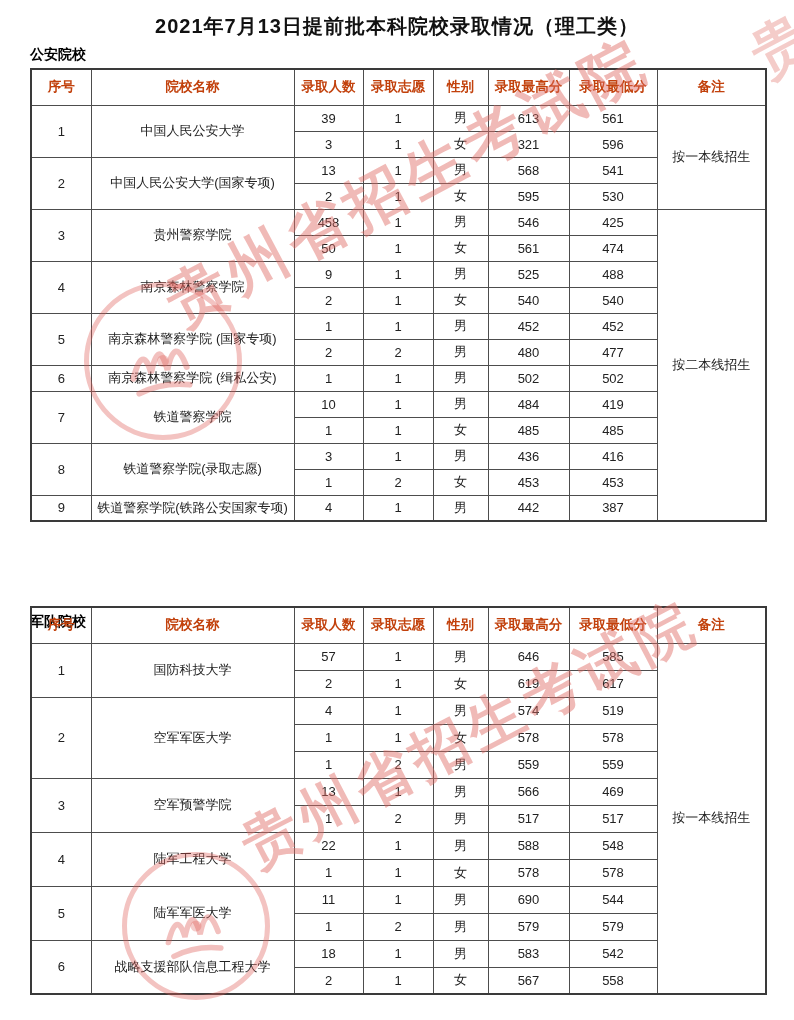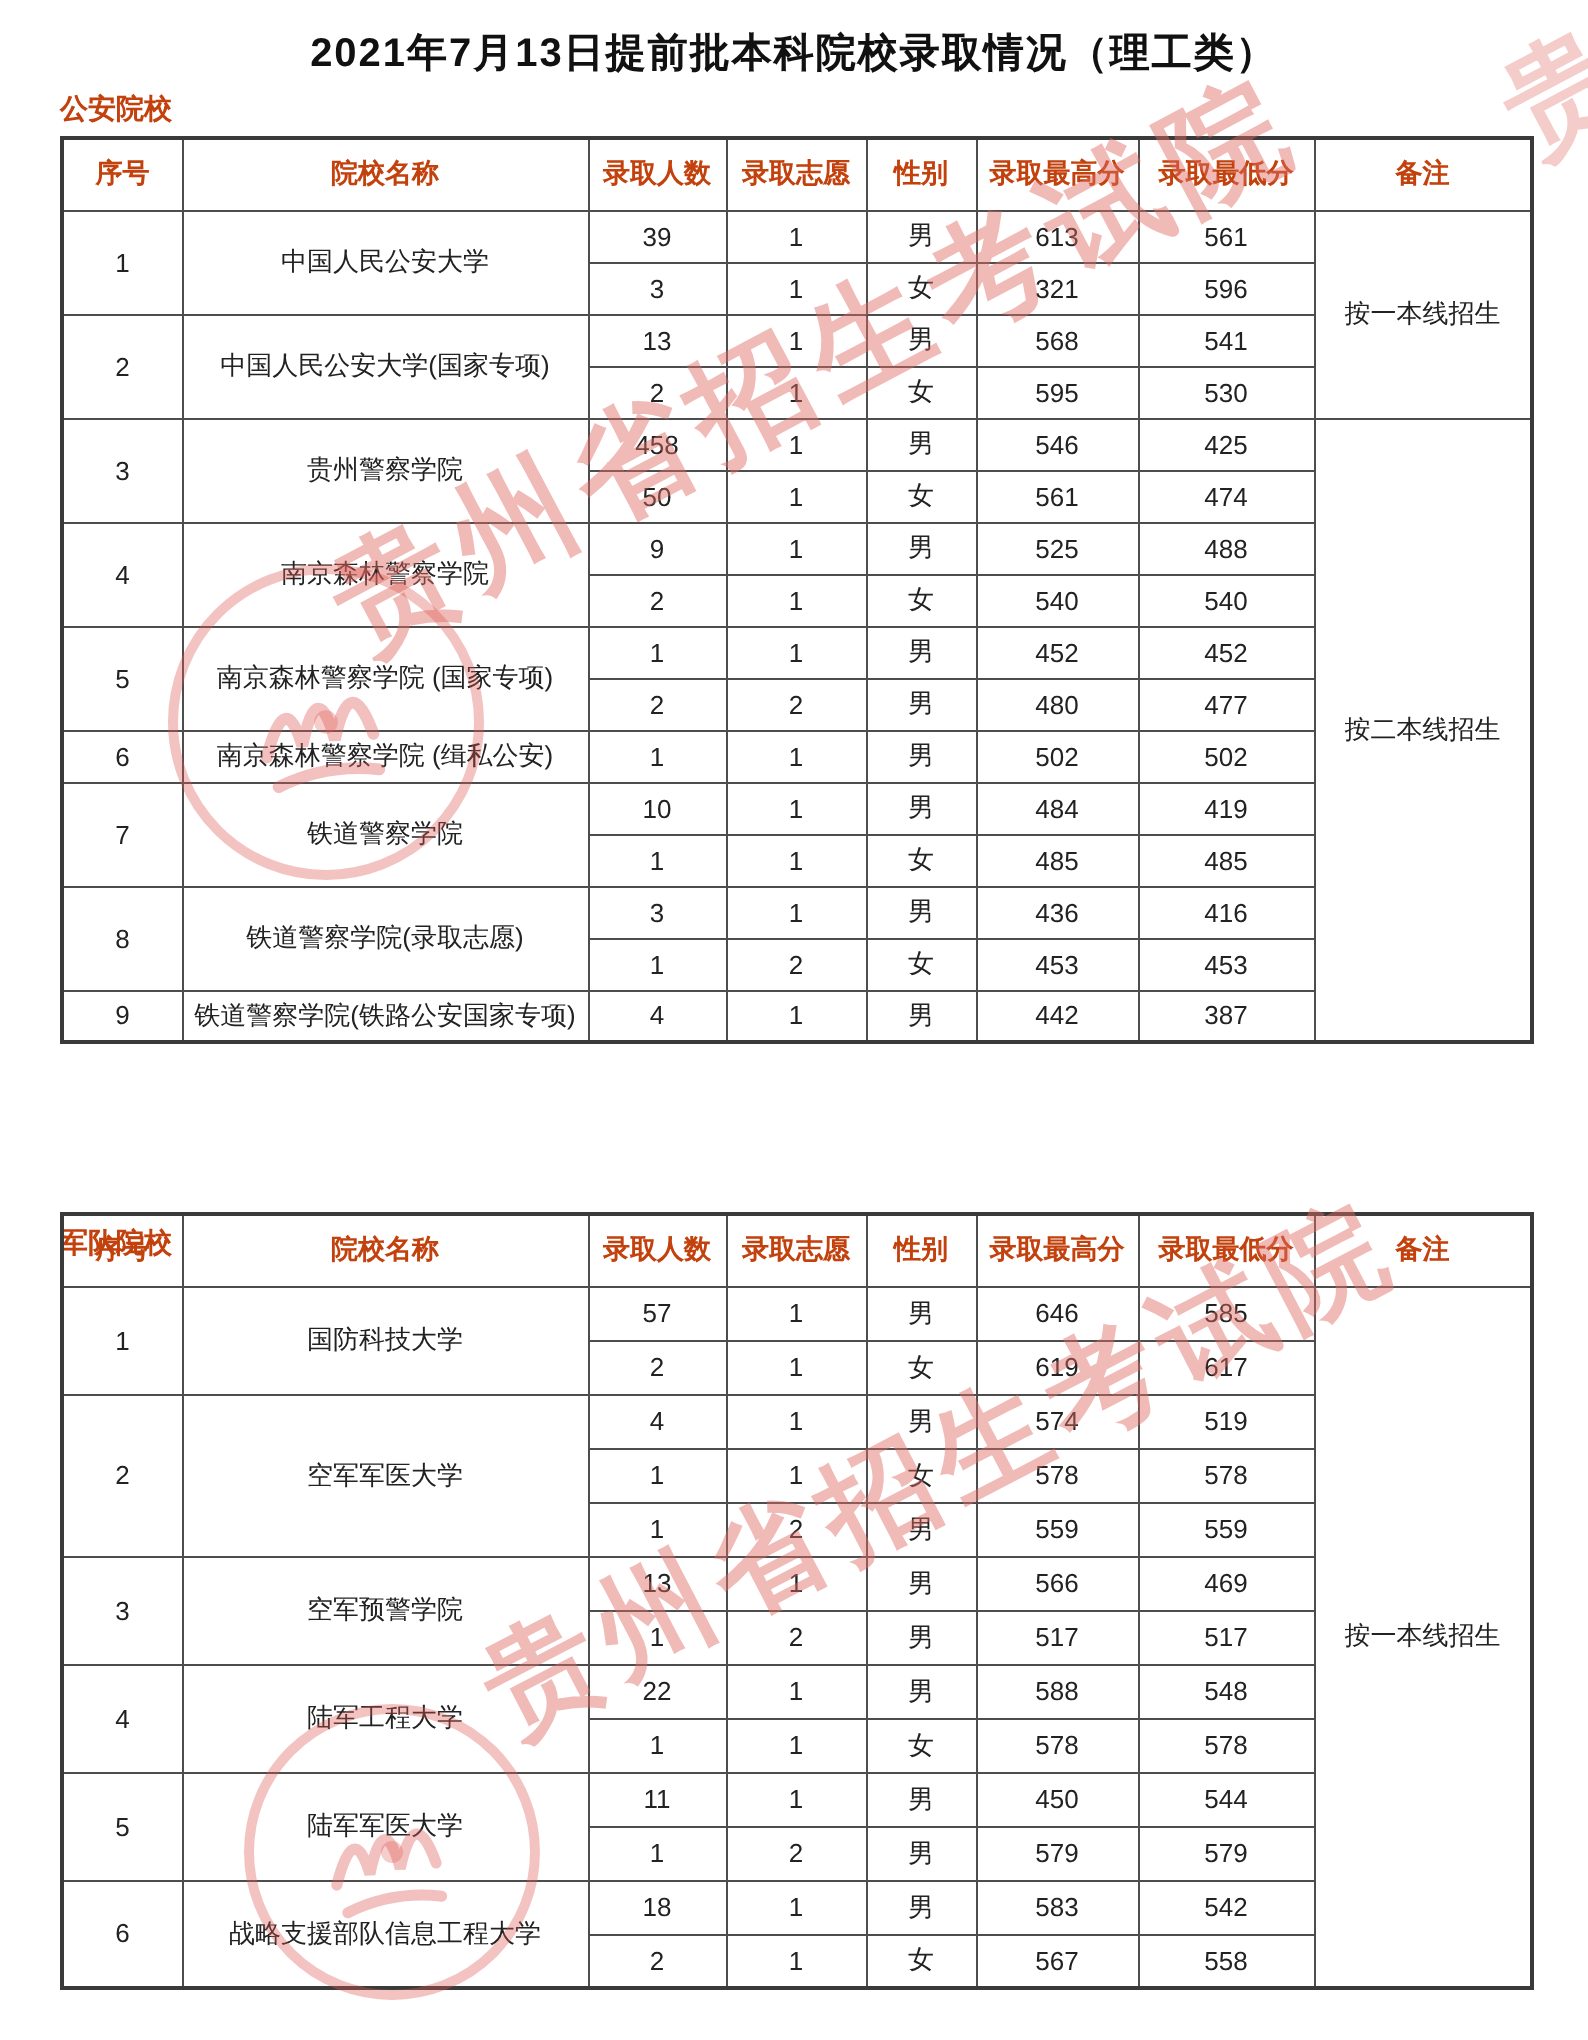--- a/index.html
+++ b/index.html
@@ -11,21 +11,21 @@
     font-family:"Liberation Sans","DejaVu Sans",sans-serif;
     color:#1e1e1e;
   }
   .page-title {
     position:absolute; top:13px; left:0; width:794px;
     text-align:center; font-size:20px; font-weight:bold; letter-spacing:1px;
     color:#111;
   }
   .section-label {
     position:absolute; left:30px;
-    font-size:14px; font-weight:bold; color:#c2410c;
+    font-size:14px; font-weight:bold; color:#000000;
   }
   .label-1 { top:46px; }
   .label-2 { top:613px; }
   table.adm {
     position:absolute; left:30px;
     width:735px; border-collapse:collapse; table-layout:fixed;
     border:2px solid #3a3a3a;
   }
   .table-1 { top:68px; }
   .table-2 { top:606px; }
@@ -321,21 +321,21 @@
         <td>女</td>
         <td>578</td>
         <td>578</td>
       </tr>
       <tr>
         <td rowspan="2">5</td>
         <td rowspan="2" class="name-cell">陆军军医大学</td>
         <td>11</td>
         <td>1</td>
         <td>男</td>
-        <td>450</td>
+        <td>690</td>
         <td>544</td>
       </tr>
       <tr>
         <td>1</td>
         <td>2</td>
         <td>男</td>
         <td>579</td>
         <td>579</td>
       </tr>
       <tr>

